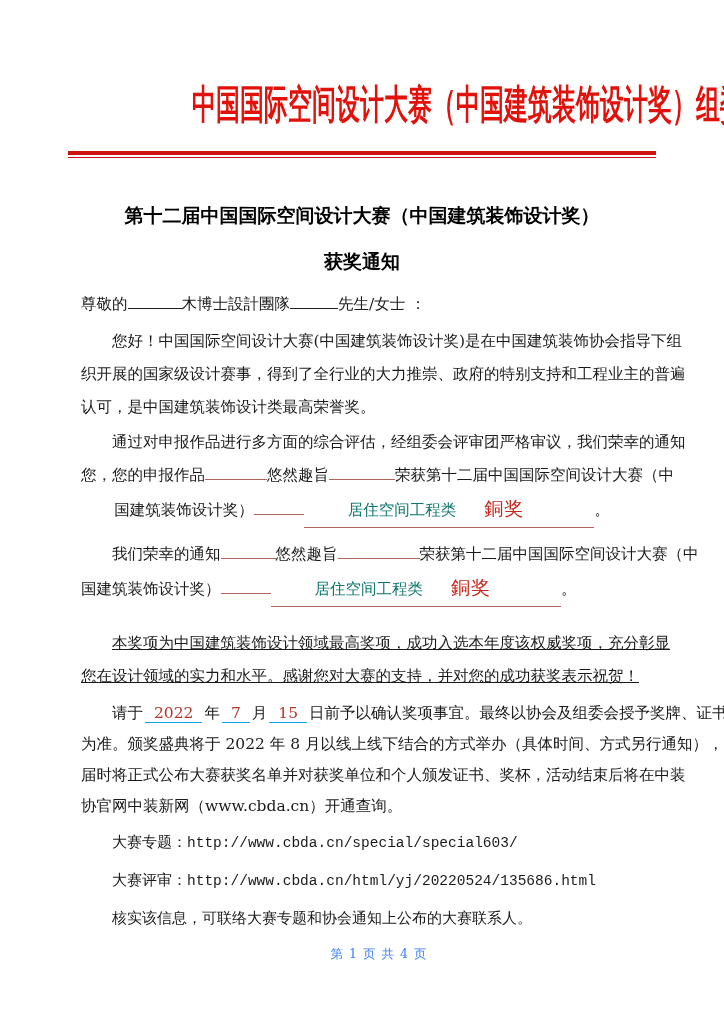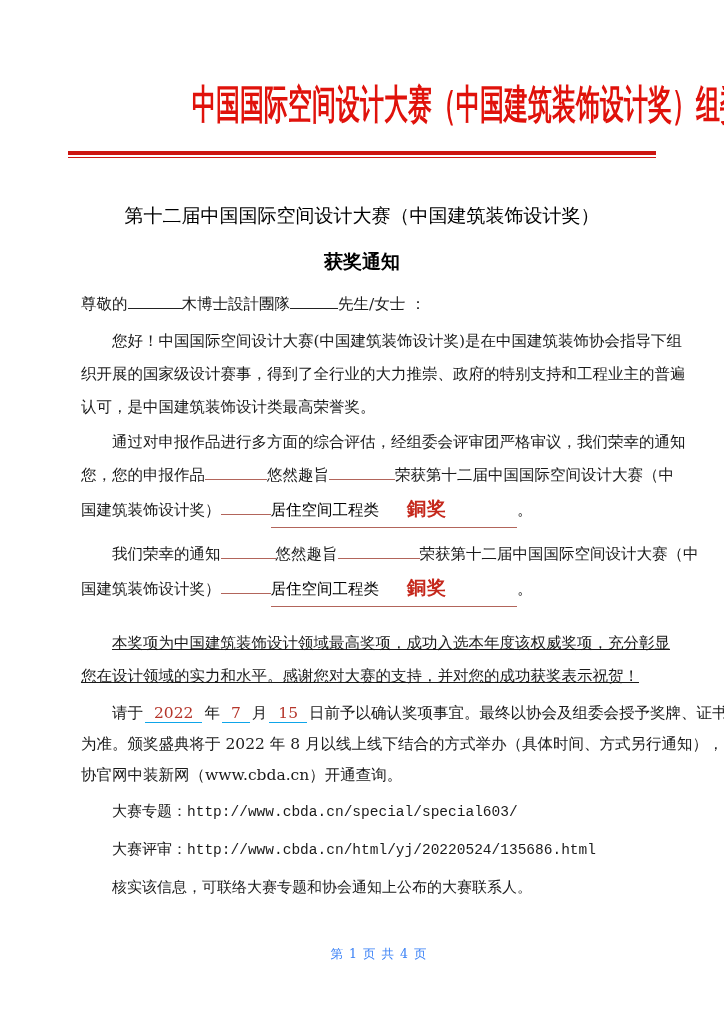--- a/index.html
+++ b/index.html
@@ -15,33 +15,33 @@
   .letterhead-text{
     display:inline-block;
     font-size:40px;font-weight:bold;color:#e0120b;
     transform:scaleX(0.60);transform-origin:center;
     white-space:nowrap;letter-spacing:0px;
   }
   .rule{width:588px;margin:14px auto 0 auto;}
   .rule-thick{height:4px;background:#cc1511;}
   .rule-thin{height:1px;background:#cc1511;margin-top:2px;}
   .content{width:562px;margin:0 auto 0 81px;}
-  .doc-title{margin-top:44px;text-align:center;font-size:19px;font-weight:normal;line-height:26px;color:#000;}
+  .doc-title{margin-top:44px;text-align:center;font-size:19px;font-weight:bold;line-height:26px;color:#000;}
   .doc-subtitle{margin-top:20px;text-align:center;font-size:19px;font-weight:bold;line-height:26px;color:#000;}
   .salutation{margin-top:14px;font-size:15.5px;line-height:33px;white-space:nowrap;}
   .para{margin:0;}
-  .para.m4{margin-top:4px;} .para.m2{margin-top:2px;} .para.m10{margin-top:10px;}
+  .para.m4{margin-top:4px;} .para.m2{margin-top:2px;text-align:center;} .para.m10{margin-top:10px;}
   .para.m20{margin-top:20px;text-decoration:underline;} .para.m5{margin-top:5px;}
   .line{font-size:15.5px;line-height:33px;white-space:nowrap;}
   .line.tight{line-height:31px;}
   .ind{text-indent:31px;}
   .u{display:inline-block;height:15px;border-bottom:1px solid #222;vertical-align:baseline;}
   .u-red{border-bottom-color:#b2655b;}
-  .cat{color:#000000;}
-  .award{font-size:19px;font-weight:bold;color:#c5281c;letter-spacing:1px;}
+  .cat{color:#0f766e;margin-left:44px;}
+  .award{font-size:19px;font-weight:normal;color:#c5281c;letter-spacing:1px;}
   .aw-zone{display:inline-block;border-bottom:1px solid #b2655b;}
   .sp{display:inline-block;}
   .date{color:#b5352a;border-bottom:1px solid #0ea5e9;padding:0 9px;margin:0 2px;}
   .linkline{font-size:15px;line-height:33px;margin-top:4px;white-space:nowrap;text-indent:31px;}
   .mono{font-family:"Liberation Mono","DejaVu Sans Mono",monospace;font-size:14.5px;}
   .footer{position:absolute;bottom:61px;left:17px;width:100%;text-align:center;font-size:12.5px;color:#3b82f6;letter-spacing:1px;}
 </style>
 </head>
 <body>
 
@@ -81,20 +81,21 @@
     </div>
 
     <div class="para m20">
       <div class="line ind">本奖项为中国建筑装饰设计领域最高奖项，成功入选本年度该权威奖项，充分彰显</div>
       <div class="line">您在设计领域的实力和水平。感谢您对大赛的支持，并对您的成功获奖表示祝贺！</div>
     </div>
 
     <div class="para m5">
       <div class="line tight"><span class="sp" style="width:31px"></span><span>请于</span><span class="date">2022</span><span>年</span><span class="date">7</span><span>月</span><span class="date">15</span><span>日前予以确认奖项事宜。最终以协会及组委会授予奖牌、证书</span></div>
       <div class="line tight">为准。颁奖盛典将于 2022 年 8 月以线上线下结合的方式举办（具体时间、方式另行通知），</div>
+      <div class="line tight">届时将正式公布大赛获奖名单并对获奖单位和个人颁发证书、奖杯，活动结束后将在中装</div>
       <div class="line tight">协官网中装新网（www.cbda.cn）开通查询。</div>
     </div>
 
     <div class="linkline"><span>大赛专题：</span><span class="mono">http://www.cbda.cn/special/special603/</span></div>
 
     <div class="linkline"><span>大赛评审：</span><span class="mono">http://www.cbda.cn/html/yj/20220524/135686.html</span></div>
 
     <div class="linkline">核实该信息，可联络大赛专题和协会通知上公布的大赛联系人。</div>
 
   </div>

